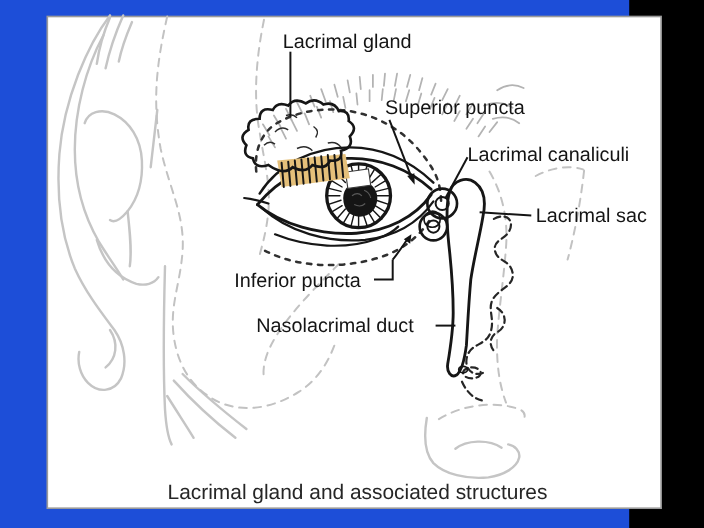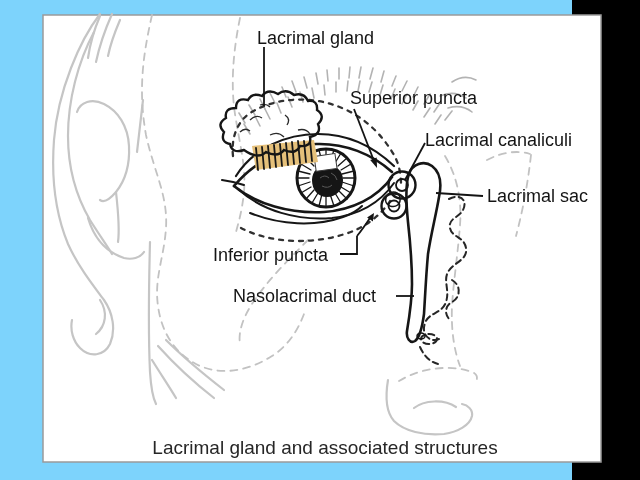--- a/index.html
+++ b/index.html
@@ -1,16 +1,16 @@
 <!DOCTYPE html>
 <html><head>
 <meta charset="utf-8">
 <style>
   html,body{margin:0;padding:0;background:#000;width:640px;height:480px;overflow:hidden;}
-  .stage{position:relative;width:572px;height:480px;background:#7dd3fc;}
+  .stage{position:relative;width:572px;height:480px;background:#1d4ed8;}
   svg{position:absolute;top:0;left:0;display:block;}
   text{font-family:"Liberation Sans","DejaVu Sans",sans-serif;fill:#141414;}
   .lbl{font-size:18px;}
   .cap{font-size:19px;fill:#262626;}
   .face{stroke:#c5c5c5;stroke-width:2.2;fill:none;stroke-linecap:round;}
   .fdash{stroke:#c2c2c2;stroke-width:1.8;fill:none;stroke-dasharray:7 6;stroke-linecap:round;}
   .brow{stroke:#b3b3b3;stroke-width:1.6;fill:none;stroke-linecap:round;}
   .odash{stroke:#303030;stroke-width:2.3;fill:none;stroke-dasharray:4 6;stroke-linecap:round;}
   .bdash{stroke:#262626;stroke-width:2;fill:none;stroke-dasharray:6 4;stroke-linecap:round;}
   .ink{stroke:#161616;fill:none;stroke-linecap:round;}

